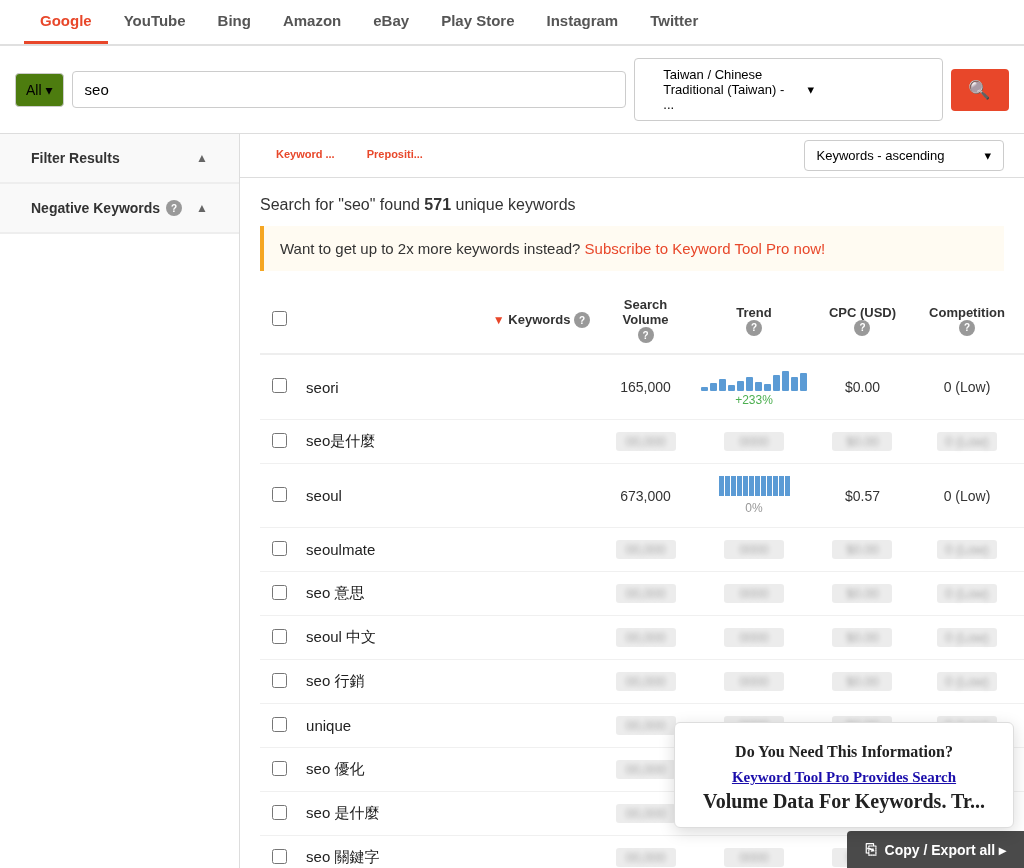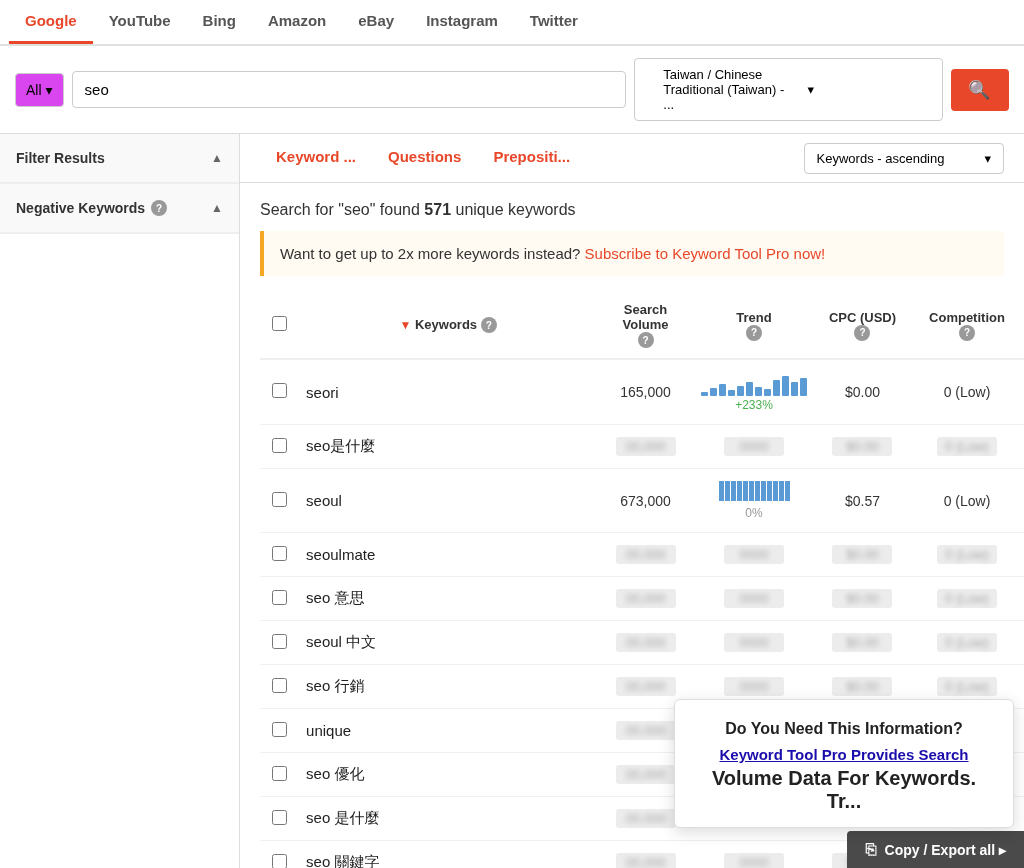--- a/index.html
+++ b/index.html
@@ -3,21 +3,21 @@
   <meta charset="utf-8">
   <style>
     * { box-sizing: border-box; margin: 0; padding: 0; }
     body { font-family: Arial, sans-serif; font-size: 14px; background: #f5f5f5; }
 
     
     .top-nav {
       display: flex;
       background: #fff;
       border-bottom: 2px solid #e0e0e0;
-      padding: 0 9px;
+      padding: 0 24px;
     }
     .top-nav-item {
       padding: 12px 16px;
       cursor: pointer;
       font-size: 15px;
       font-weight: 600;
       color: #555;
       border-bottom: 3px solid transparent;
     }
     .top-nav-item.active {
@@ -33,21 +33,21 @@
       padding: 12px 15px;
       border-bottom: 1px solid #ddd;
       gap: 8px;
     }
     .search-all-select {
       display: flex;
       align-items: center;
       border: 1px solid #ccc;
       border-radius: 4px;
       padding: 8px 10px;
-      background: #d946ef;
+      background: #4d7c0f;
       cursor: pointer;
       font-size: 14px;
       gap: 4px;
     }
     .search-input {
       flex: 1;
       border: 1px solid #ccc;
       border-radius: 4px;
       padding: 9px 12px;
       font-size: 15px;
@@ -89,21 +89,21 @@
       border-right: 1px solid #ddd;
       flex-shrink: 0;
     }
     .sidebar-section {
       border-bottom: 1px solid #eee;
     }
     .sidebar-section-header {
       display: flex;
       align-items: center;
       justify-content: space-between;
-      padding: 16px 16px;
+      padding: 16px 31px;
       cursor: pointer;
       background: #f9f9f9;
       border-bottom: 1px solid #eee;
     }
     .sidebar-section-title {
       font-weight: 600;
       font-size: 14px;
       color: #333;
       display: flex;
       align-items: center;
@@ -124,21 +124,21 @@
       align-items: center;
       border-bottom: 1px solid #ddd;
       padding: 0 20px;
       background: #fff;
       justify-content: space-between;
     }
     .tabs-left { display: flex; }
     .tab {
       padding: 14px 16px;
       cursor: pointer;
-      font-size: 15px;
+      font-size: 11px;
       color: #333;
       border-bottom: 3px solid transparent;
     }
     .tab.active-tab {
       color: #e8472a;
       font-weight: 600;
     }
     .tab.red-tab {
       color: #e8472a;
       font-weight: 600;
@@ -191,21 +191,21 @@
     .col-cpc { width: 100px; text-align: center; }
     .col-competition { width: 120px; text-align: center; }
 
     .th-label {
       font-size: 13px;
       font-weight: 600;
       color: #333;
       padding: 10px 8px;
       text-align: center;
     }
-    .th-label.left { text-align: center; }
+    .th-label.left { text-align: right; }
     .th-sub {
       font-size: 11px;
       color: #aaa;
       display: block;
     }
 
     .keyword-row {
       border-bottom: 1px solid #f0f0f0;
     }
     .keyword-row td {
@@ -257,20 +257,21 @@
       position: fixed;
       bottom: 40px;
       right: 10px;
       width: 340px;
       background: #fff;
       border: 1px solid #ddd;
       border-radius: 6px;
       padding: 20px 18px 14px;
       box-shadow: 0 4px 16px rgba(0,0,0,0.15);
       z-index: 100;
+      font-family: Liberation Serif, serif;
     }
     .popup-title {
       font-size: 16px;
       font-weight: 700;
       color: #222;
       text-align: center;
       margin-bottom: 8px;
     }
     .popup-link {
       font-size: 15px;
@@ -344,20 +345,21 @@
   </style>
 </head>
 <body>
 
 <div class="top-nav">
   <div class="top-nav-item active">Google</div>
   <div class="top-nav-item">YouTube</div>
   <div class="top-nav-item">Bing</div>
   <div class="top-nav-item">Amazon</div>
   <div class="top-nav-item">eBay</div>
+  <div class="top-nav-item">Play Store</div>
   <div class="top-nav-item">Instagram</div>
   <div class="top-nav-item">Twitter</div>
 </div>
 
 <div class="search-bar">
   <div class="search-all-select">
     <span>All</span>
     <span>▾</span>
   </div>
   <input class="search-input" type="text" value="seo" style="">
@@ -390,21 +392,20 @@
         <span class="chevron">▲</span>
       </div>
     </div>
   </div>
 
   <div class="content">
 
     <div class="tabs-row">
       <div class="tabs-left">
         <div class="tab active-tab">Keyword ...</div>
-        <div class="tab red-tab">Questions</div>
         <div class="tab red-tab">Prepositi...</div>
       </div>
       <div class="sort-select">
         <span>Keywords - ascending</span>
         <span>▾</span>
       </div>
     </div>
 
     <div class="results-header">
       Search for "<span>seo</span>" found <strong>571</strong> <span>unique keywords</span>

